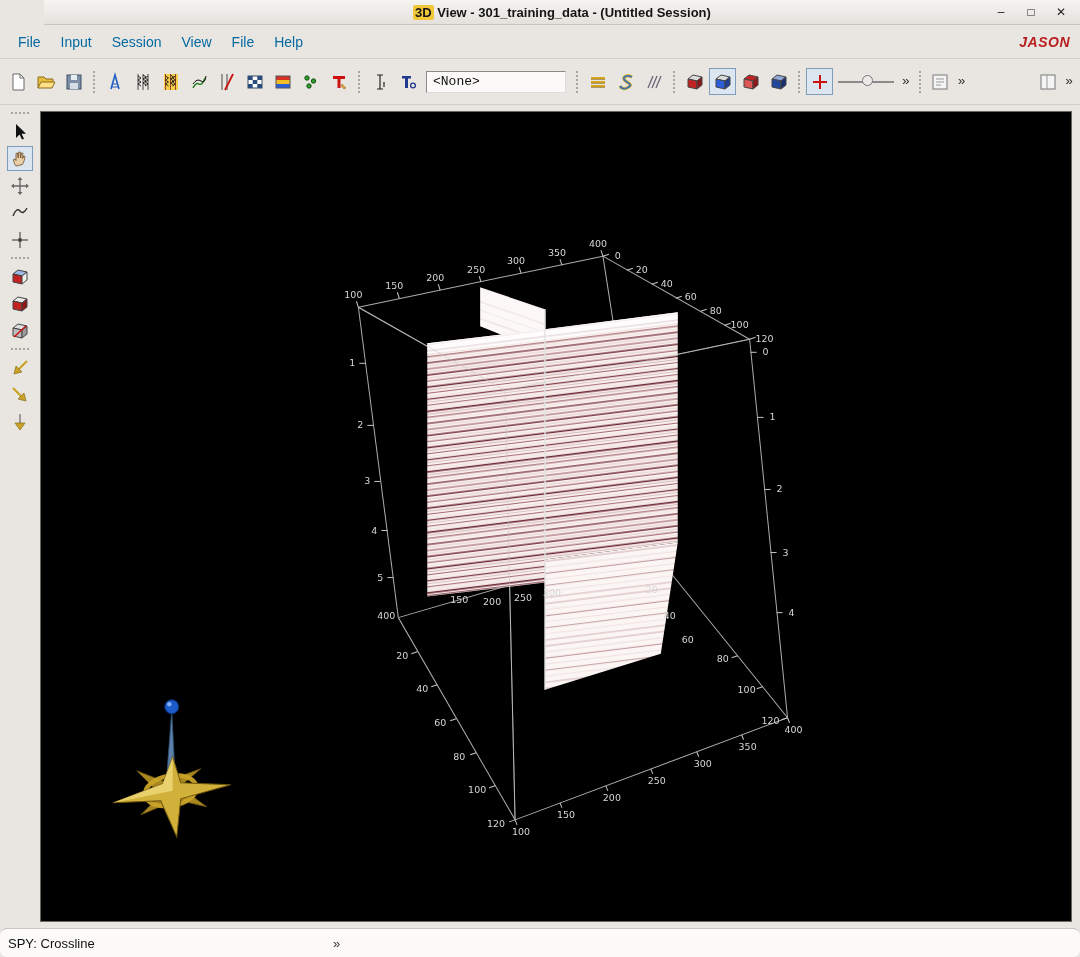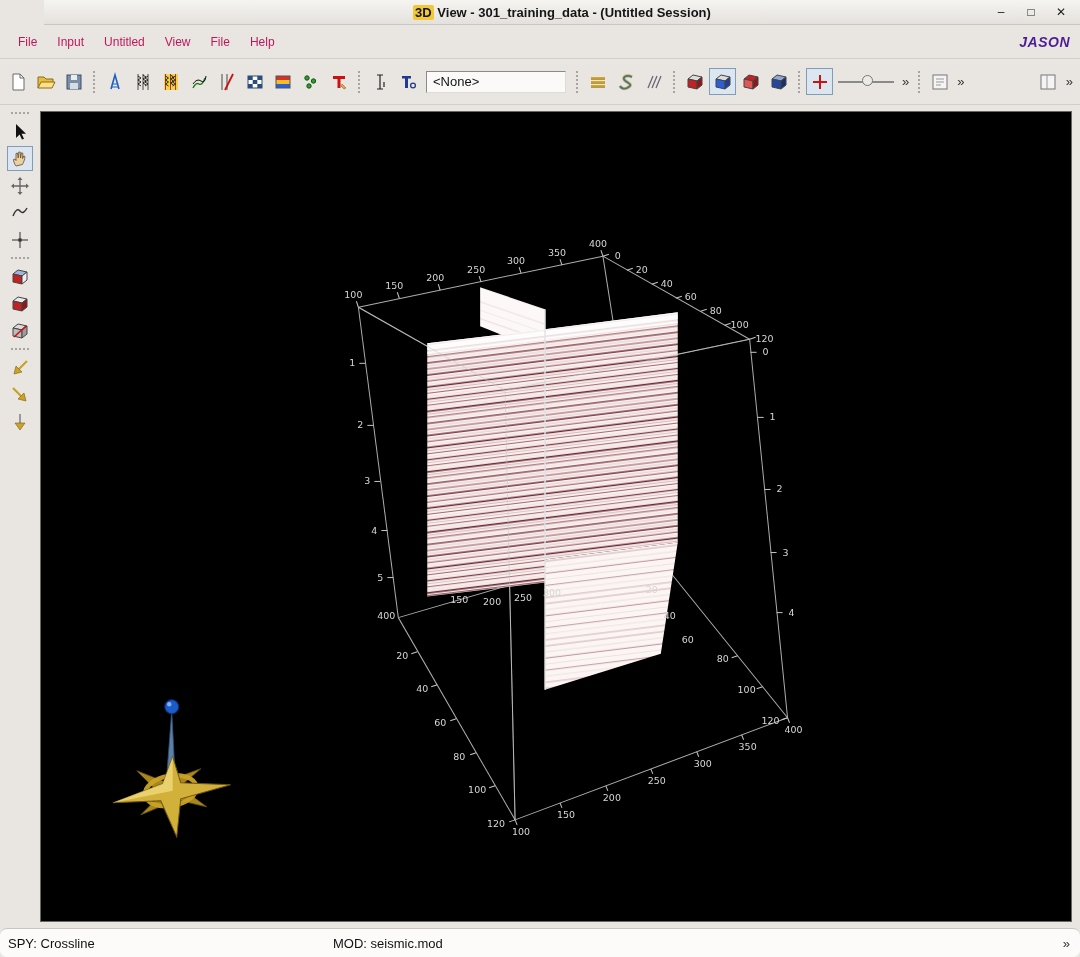--- a/index.html
+++ b/index.html
@@ -14,26 +14,26 @@
     border-bottom:1px solid #c9c6c1; position:relative; display:flex; align-items:center;margin-left:44px; }
   .title-center { position:absolute; left:0; right:0; text-align:center;
     font-size:13px; font-weight:bold; color:#151515; }
   .title-hl { background:#f0c838; padding:0 2px; border-radius:2px; }
   .win-controls { margin-left:auto; display:flex; gap:16px; padding-right:12px; z-index:2;
     font-size:12px; color:#222; }
   .win-controls span { width:14px; text-align:center; cursor:default; }
   
   .menubar { height:34px; display:flex; align-items:center; padding:0 8px;
     border-bottom:1px solid #d2cfca; }
-  .menu-item { font-size:12px; padding:4px 10px; color:#be185d; }
-  .brand { margin-left:auto; color:#4c1d95; font-weight:bold; font-style:italic;
+  .menu-item { font-size:14px; padding:4px 10px; color:#0369a1; }
+  .brand { margin-left:auto; color:#b91c1c; font-weight:bold; font-style:italic;
     font-size:14px; letter-spacing:0.5px; padding-right:2px; }
   
   .toolbar { height:46px; display:flex; align-items:center; padding:0 4px; gap:1px;
-    border-bottom:1px solid #d2cfca; }
+    border-bottom:1px solid #d2cfca;font-family:Liberation Mono, monospace; }
   .tb { width:27px; height:27px; border:1px solid transparent; background:transparent;
     display:flex; align-items:center; justify-content:center; padding:0; flex:0 0 auto; }
   .tb.active { border:1px solid #7f9db9; background:#dce6f0; }
   .tb svg { width:20px; height:20px; }
   .vgrip { width:0; height:22px; border-left:2px dotted #a8a5a0; margin:0 5px; flex:0 0 auto; }
   .combo { width:140px; height:22px; background:#fbfaf9; border:1px solid;
     border-color:#8a8a8a #dcdcdc #dcdcdc #8a8a8a; font-size:13px; color:#111;
     display:flex; align-items:center; padding:0 6px; margin:0 4px; flex:0 0 auto; }
   .slider { width:56px; height:20px; position:relative; margin:0 4px; flex:0 0 auto; }
   .slider .track { position:absolute; top:9px; left:0; right:0; height:2px; background:#8a8a8a; }
@@ -71,21 +71,21 @@
     <div class="win-controls">
       <span>–</span>
       <span>□</span>
       <span>✕</span>
     </div>
   </div>
 
   <div class="menubar">
     <span class="menu-item">File</span>
     <span class="menu-item">Input</span>
-    <span class="menu-item">Untitled</span>
+    <span class="menu-item">Session</span>
     <span class="menu-item">View</span>
     <span class="menu-item">File</span>
     <span class="menu-item">Help</span>
     <span class="brand">JASON</span>
   </div>
 
   <div class="toolbar">
     <button class="tb">
         <svg viewBox="0 0 20 20">
           <path d="M5 2h7l4 4v12H5z" fill="#fefefe" stroke="#6b6b6b"></path>
@@ -512,17 +512,16 @@
           <path d="M-58 12 L-8 -7 L2 -34 L2 0 Z" fill="#efd97c" opacity="0.8"></path>
           <circle cx="1" cy="-84" r="7" fill="#1b5cc8" stroke="#0a2f73"></circle>
           <circle cx="-1.5" cy="-86.5" r="2.2" fill="#8fb8ff" opacity="0.9"></circle>
         </g>
       </svg>
     </div>
   </div>
 
   <div class="statusbar">
     <span class="status-spy">SPY: Crossline</span>
-    <span class="status-mod">MOD: seismic.mod</span>
     <span class="status-overflow">»</span>
   </div>
 
 </div>
 
 </body></html>

